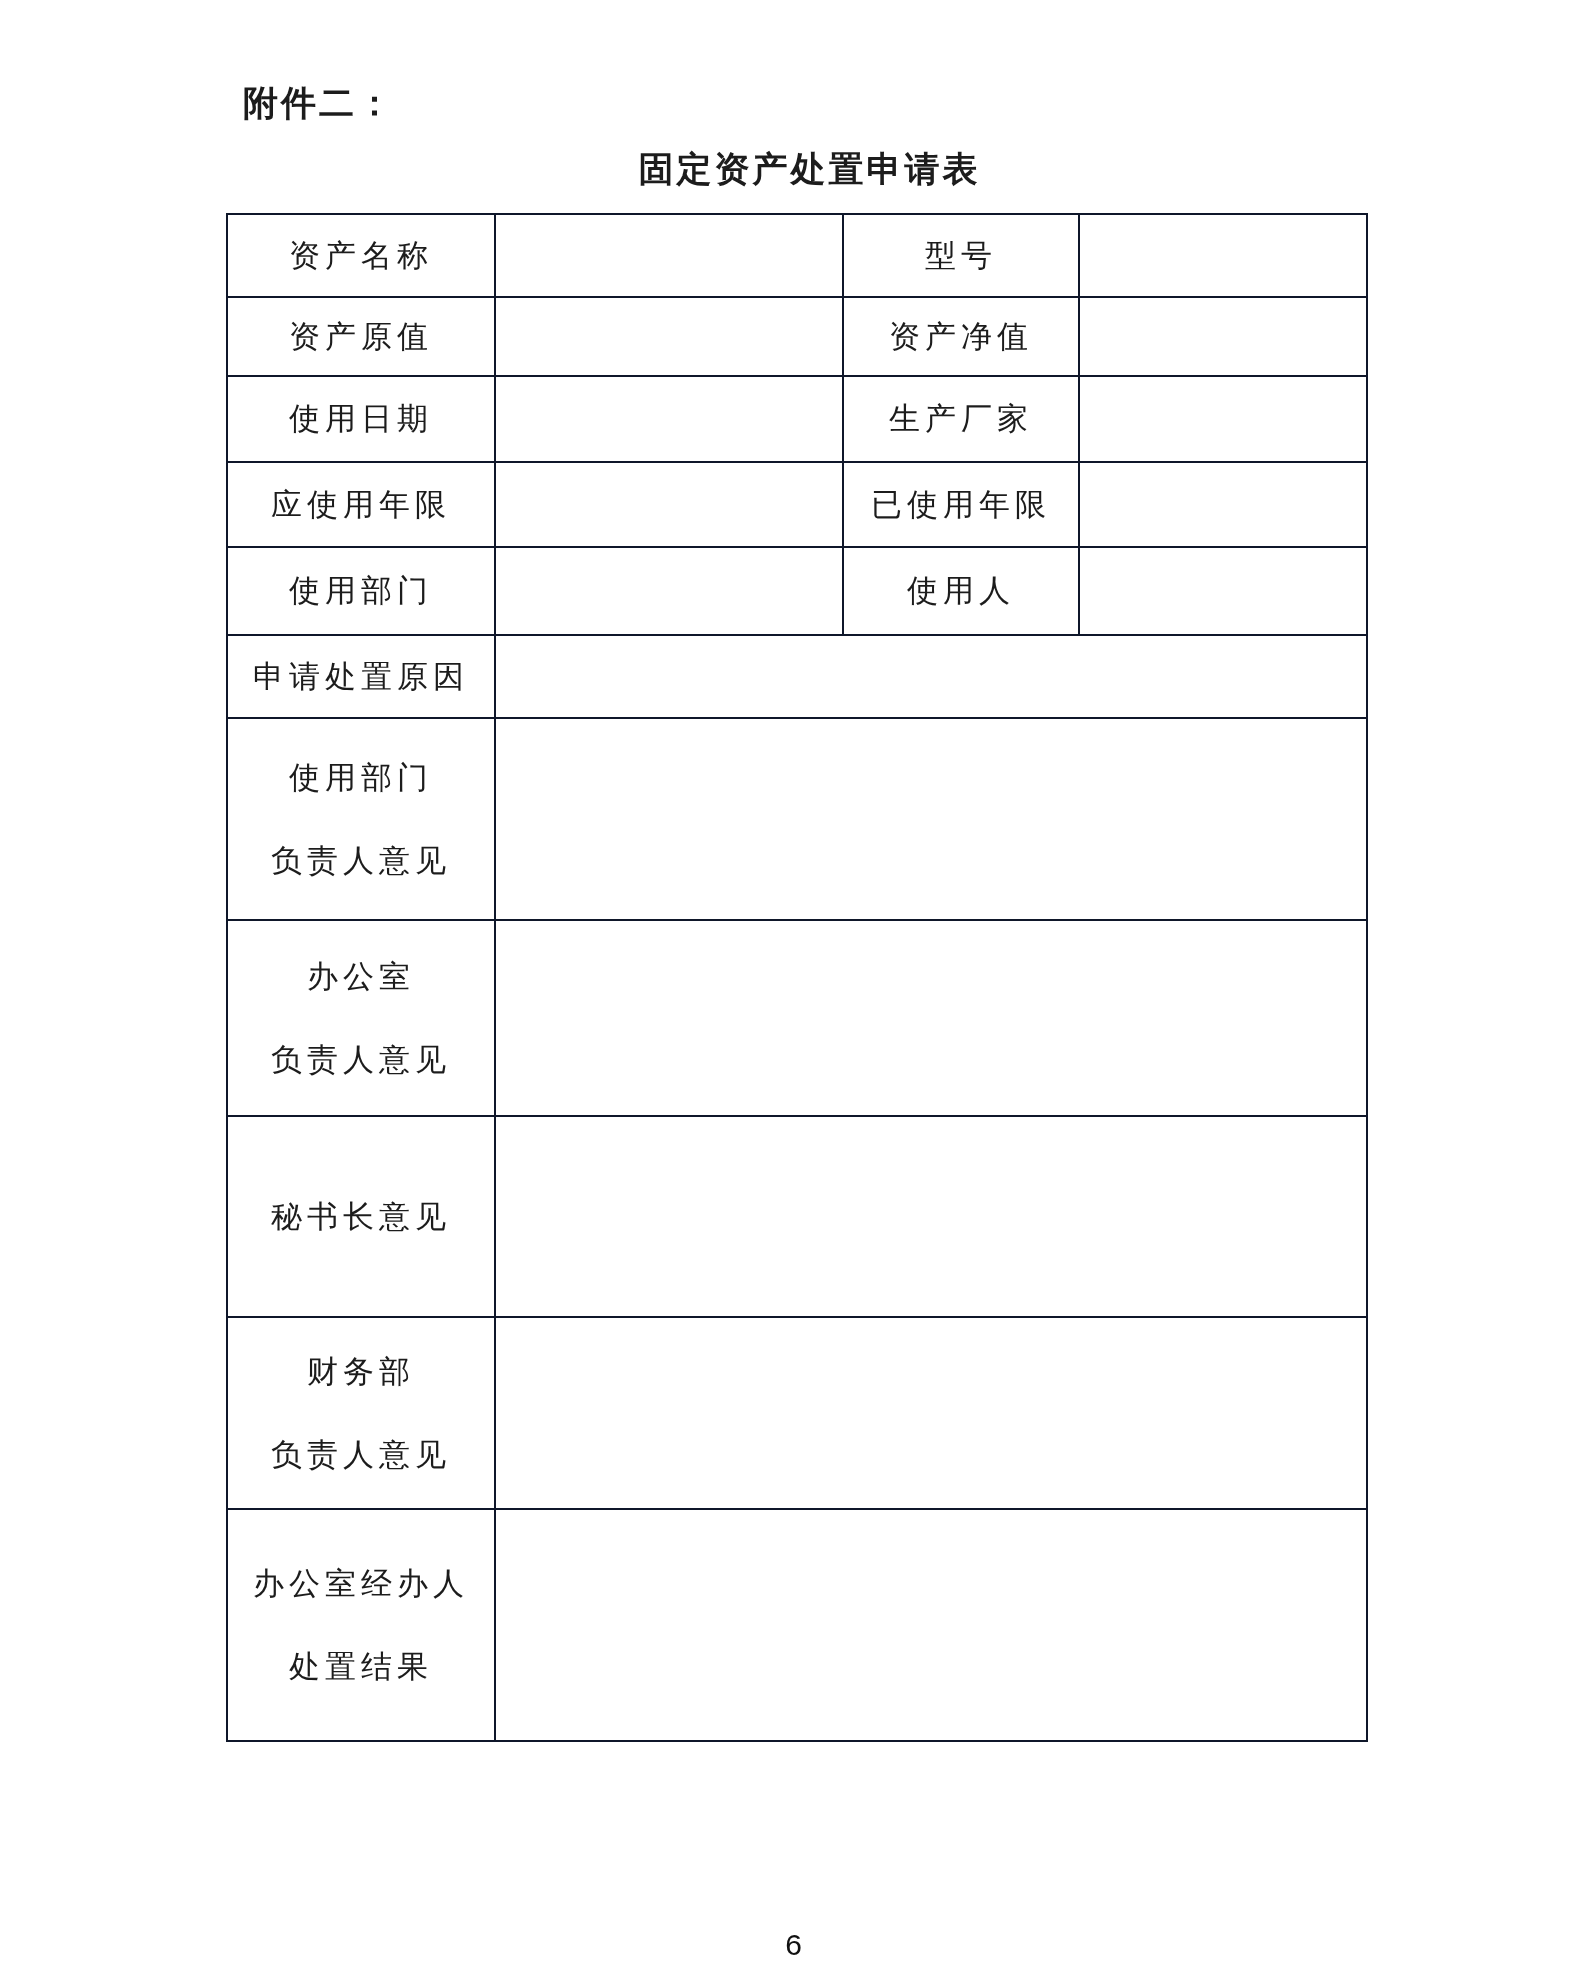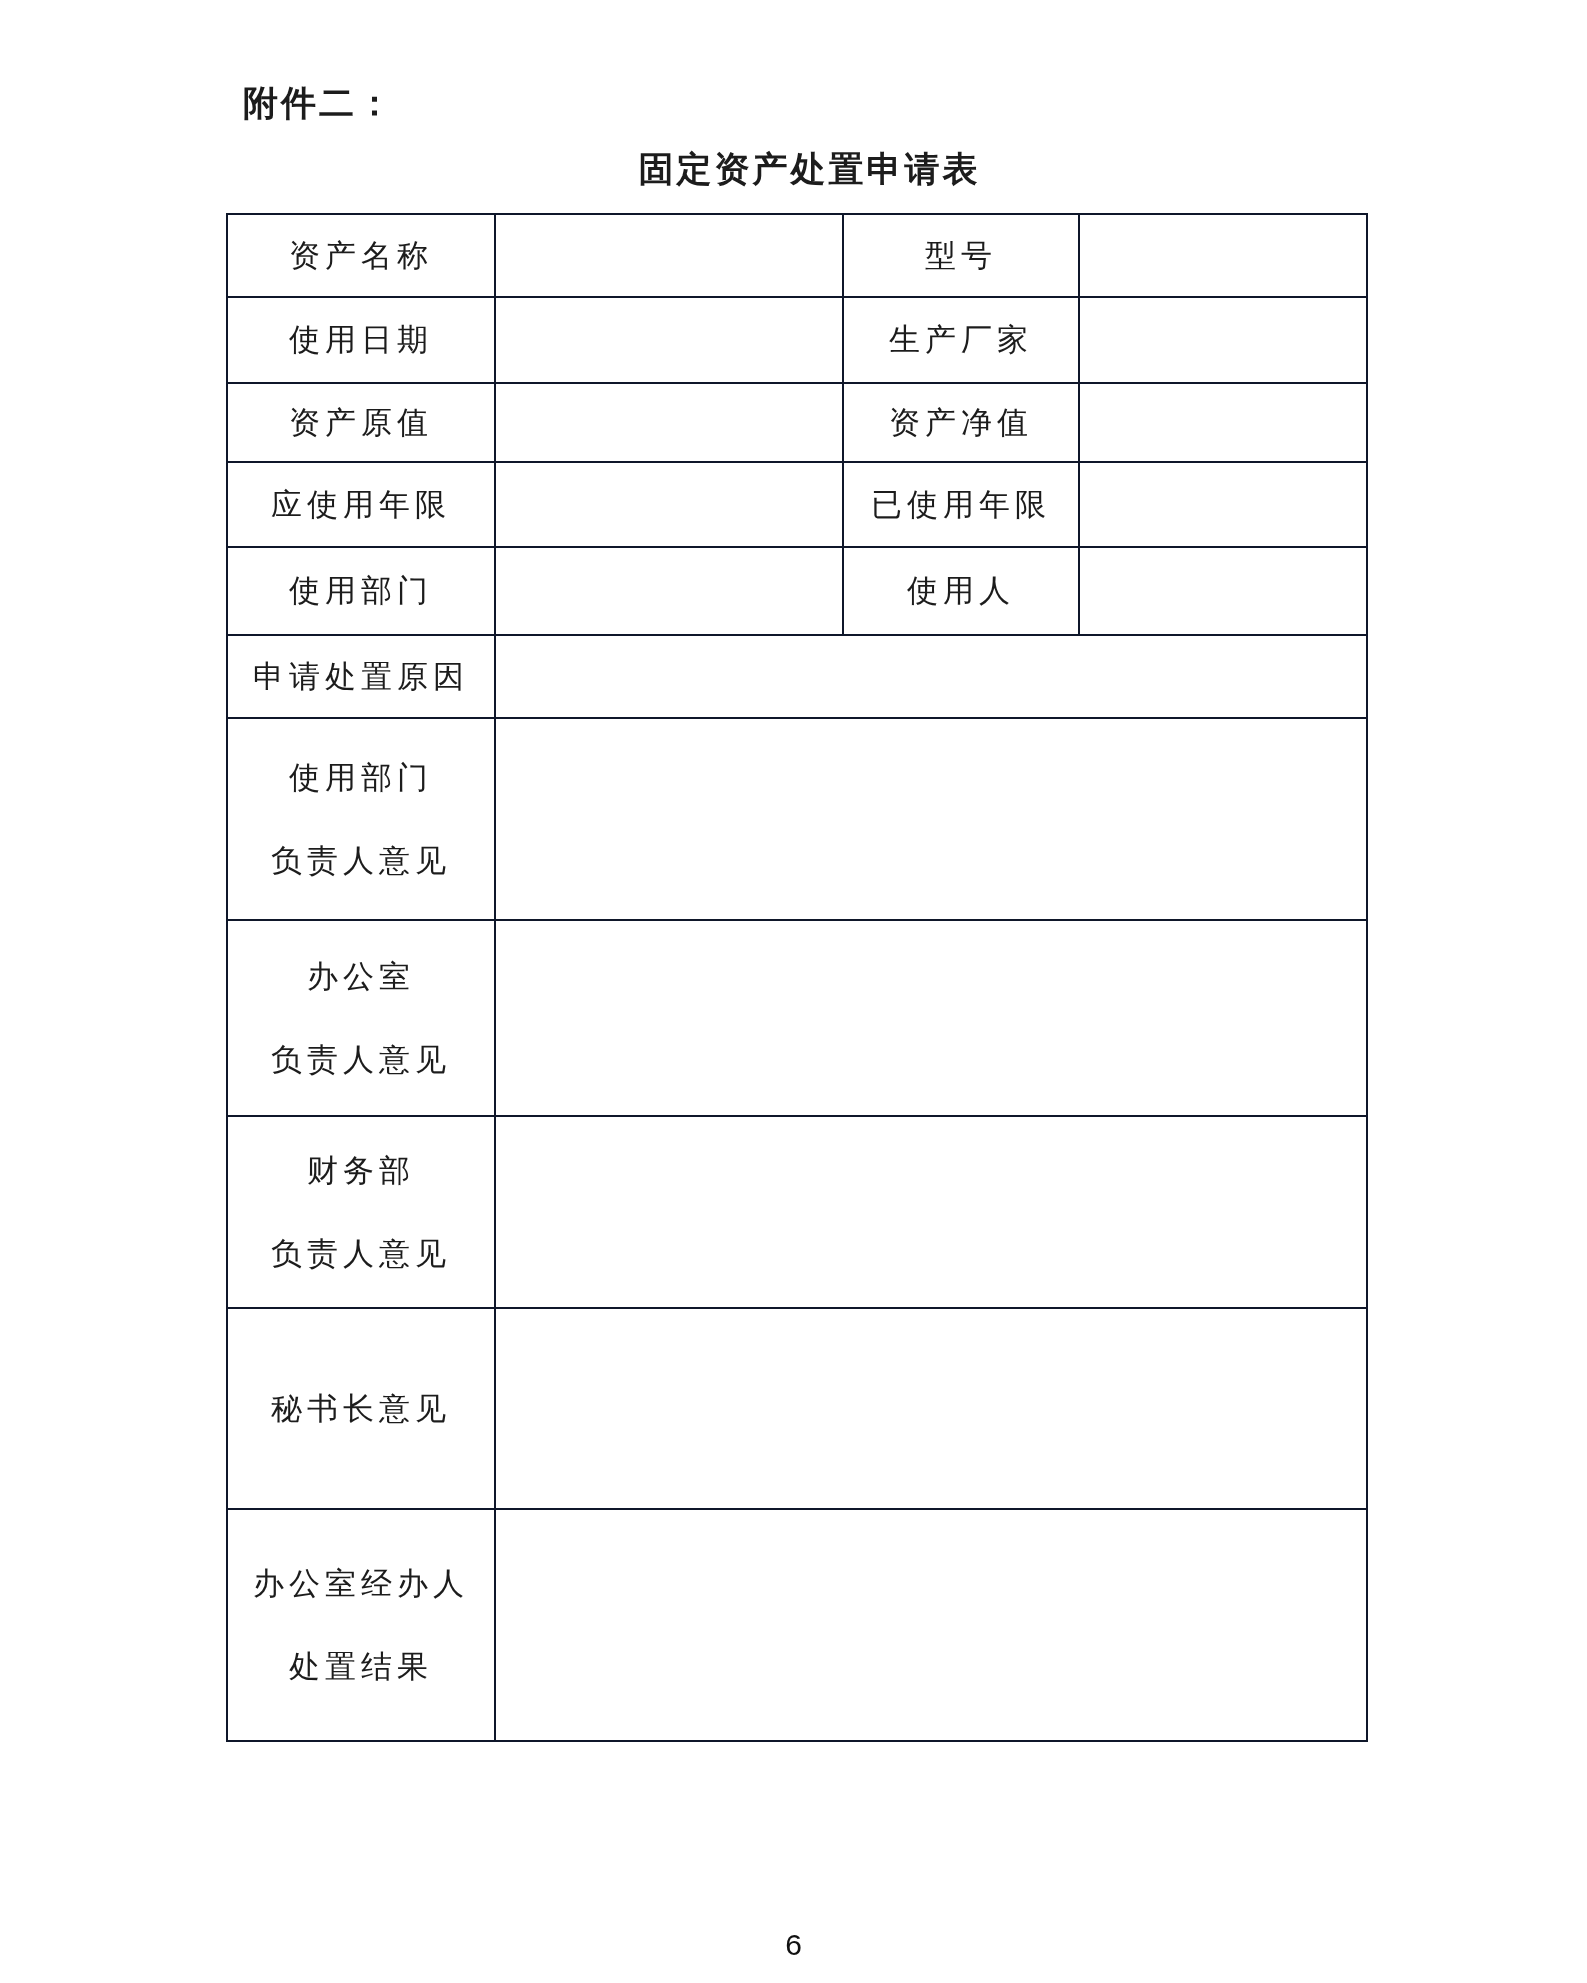--- a/index.html
+++ b/index.html
@@ -89,30 +89,30 @@
       <col style="width:236px">
       <col style="width:288px">
     </colgroup>
     <tbody>
       <tr style="height:83px;">
         <td class="label-cell">资产名称</td>
         <td class="value-cell"></td>
         <td class="label-cell">型号</td>
         <td class="value-cell"></td>
       </tr>
+      <tr style="height:79px;">
+        <td class="label-cell">资产原值</td>
+        <td class="value-cell"></td>
+        <td class="label-cell">资产净值</td>
+        <td class="value-cell"></td>
+      </tr>
       <tr style="height:86px;">
         <td class="label-cell">使用日期</td>
         <td class="value-cell"></td>
         <td class="label-cell">生产厂家</td>
-        <td class="value-cell"></td>
-      </tr>
-      <tr style="height:79px;">
-        <td class="label-cell">资产原值</td>
-        <td class="value-cell"></td>
-        <td class="label-cell">资产净值</td>
         <td class="value-cell"></td>
       </tr>
       <tr style="height:85px;">
         <td class="label-cell">应使用年限</td>
         <td class="value-cell"></td>
         <td class="label-cell">已使用年限</td>
         <td class="value-cell"></td>
       </tr>
       <tr style="height:88px;">
         <td class="label-cell">使用部门</td>
@@ -131,30 +131,30 @@
         </td>
         <td class="value-cell" colspan="3"></td>
       </tr>
       <tr style="height:196px;">
         <td class="label-cell opinion-label">
           <span class="line">办公室</span>
           <span class="line">负责人意见</span>
         </td>
         <td class="value-cell" colspan="3"></td>
       </tr>
+      <tr style="height:201px;">
+        <td class="label-cell opinion-label">
+          <span class="line">秘书长意见</span>
+        </td>
+        <td class="value-cell" colspan="3"></td>
+      </tr>
       <tr style="height:192px;">
         <td class="label-cell opinion-label">
           <span class="line">财务部</span>
           <span class="line">负责人意见</span>
-        </td>
-        <td class="value-cell" colspan="3"></td>
-      </tr>
-      <tr style="height:201px;">
-        <td class="label-cell opinion-label">
-          <span class="line">秘书长意见</span>
         </td>
         <td class="value-cell" colspan="3"></td>
       </tr>
       <tr style="height:232px;">
         <td class="label-cell opinion-label">
           <span class="line">办公室经办人</span>
           <span class="line">处置结果</span>
         </td>
         <td class="value-cell" colspan="3"></td>
       </tr>

